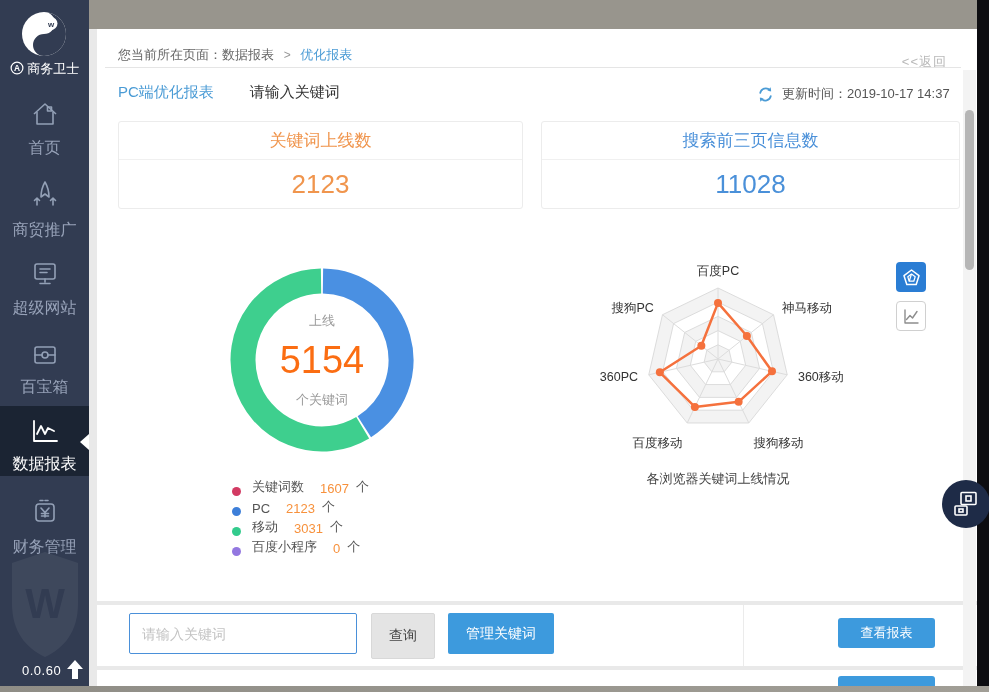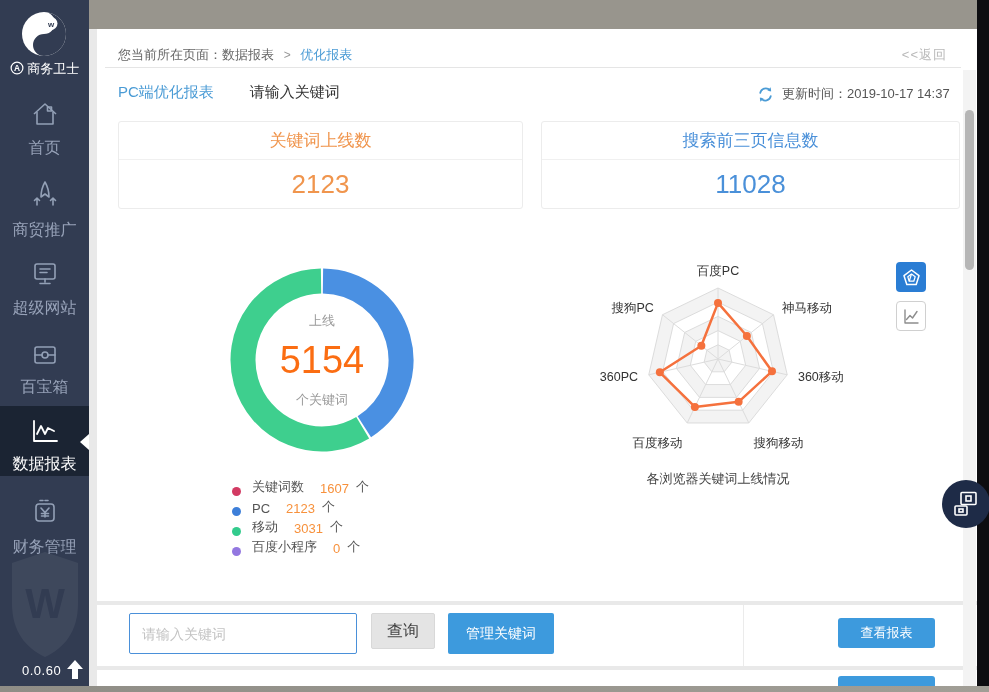--- a/index.html
+++ b/index.html
@@ -28,21 +28,21 @@
   #login-time { position:absolute; left:17px; top:7px; font-size:13px; color:#a3a3a3; }
   .win-btn { position:absolute; top:4px; width:24px; height:21px; text-align:center; color:#b3b3b3; font-size:14px; line-height:21px; cursor:pointer; }
 
   
   #content-bg { left:89px; top:29px; width:888px; height:657px; background:#e9e9e9; }
   #main-panel { left:97px; top:29px; width:880px; height:572px; background:#fff; }
 
   #breadcrumb { left:118px; top:46px; font-size:13px; color:#666; }
   #breadcrumb .crumb-link { color:#4a9bd5; }
   #breadcrumb .crumb-sep { color:#999; margin:0 6px; font-size:12px; }
-  #back-link { left:877px; top:46px; width:70px; text-align:right; font-size:13px; color:#b8b8b8; letter-spacing:1px; cursor:pointer; }
+  #back-link { left:877px; top:53px; width:70px; text-align:right; font-size:13px; color:#b8b8b8; letter-spacing:1px; cursor:pointer; }
   #bc-divider { left:105px; top:67px; width:856px; height:1px; background:#e5e5e5; }
 
   #tabs { left:118px; top:83px; display:flex; gap:36px; font-size:15px; }
   .tab { color:#333; padding-bottom:26px; cursor:pointer; }
   .tab.active { color:#4a9bd5; border-bottom:2px solid #4a9bd5; }
 
   #refresh-row { left:757px; top:85px; display:flex; align-items:center; gap:8px; }
   #update-time { font-size:13px; color:#555; }
 
   .stat-card { position:absolute; top:121px; height:88px; background:#fff; border:1px solid #ececec; border-radius:3px; }
@@ -71,22 +71,22 @@
   .legend-dot { width:9px; height:9px; border-radius:50%; }
   .legend-label { color:#555; margin-left:11px; }
   .legend-value { color:#f7913c; margin-left:16px; }
   .legend-unit { color:#555; margin-left:7px; }
 
   #bottom-panel { left:97px; top:605px; width:880px; height:61px; background:#fff; }
   #panel-divider-v { position:absolute; left:646px; top:0; width:1px; height:61px; background:#ebebeb; }
   #keyword-input { position:absolute; left:32px; top:8px; width:228px; height:41px; border:1px solid #4a90d9;
     border-radius:2px; padding:16px 12px; font-size:14px; color:#333; outline:none; font-family:inherit; }
   #keyword-input::placeholder { color:#c3c3c3; }
-  #query-btn { position:absolute; left:274px; top:8px; width:64px; height:36px; background:#e4e4e4;
-    border:1px solid #d8d8d8; border-radius:2px; font-size:16px; color:#444; cursor:pointer; font-family:inherit; }
+  #query-btn { position:absolute; left:274px; top:8px; width:64px; height:46px; background:#e4e4e4;
+    border:1px solid #d8d8d8; border-radius:2px; font-size:14px; color:#444; cursor:pointer; font-family:inherit; }
   #manage-btn { position:absolute; left:351px; top:8px; width:106px; height:41px; background:#3d9add;
     border:none; border-radius:2px; font-size:14px; color:#fff; cursor:pointer; font-family:inherit; }
   #view-report-btn { position:absolute; left:741px; top:13px; width:97px; height:30px; background:#3d9add;
     border:none; border-radius:3px; font-size:13px; color:#fff; cursor:pointer; font-family:inherit; }
   #bottom-panel-2 { left:97px; top:670px; width:880px; height:16px; background:#fff; }
   #partial-btn { position:absolute; left:741px; top:6px; width:97px; height:10px; background:#3d9add; border-radius:3px 3px 0 0; }
 
   
   #scroll-track { left:963px; top:70px; width:13px; height:616px; background:#f3f3f3; z-index:5; }
   #scroll-thumb { position:absolute; left:2px; top:40px; width:9px; height:160px; background:#b6b6b6; border-radius:5px; cursor:pointer; }

